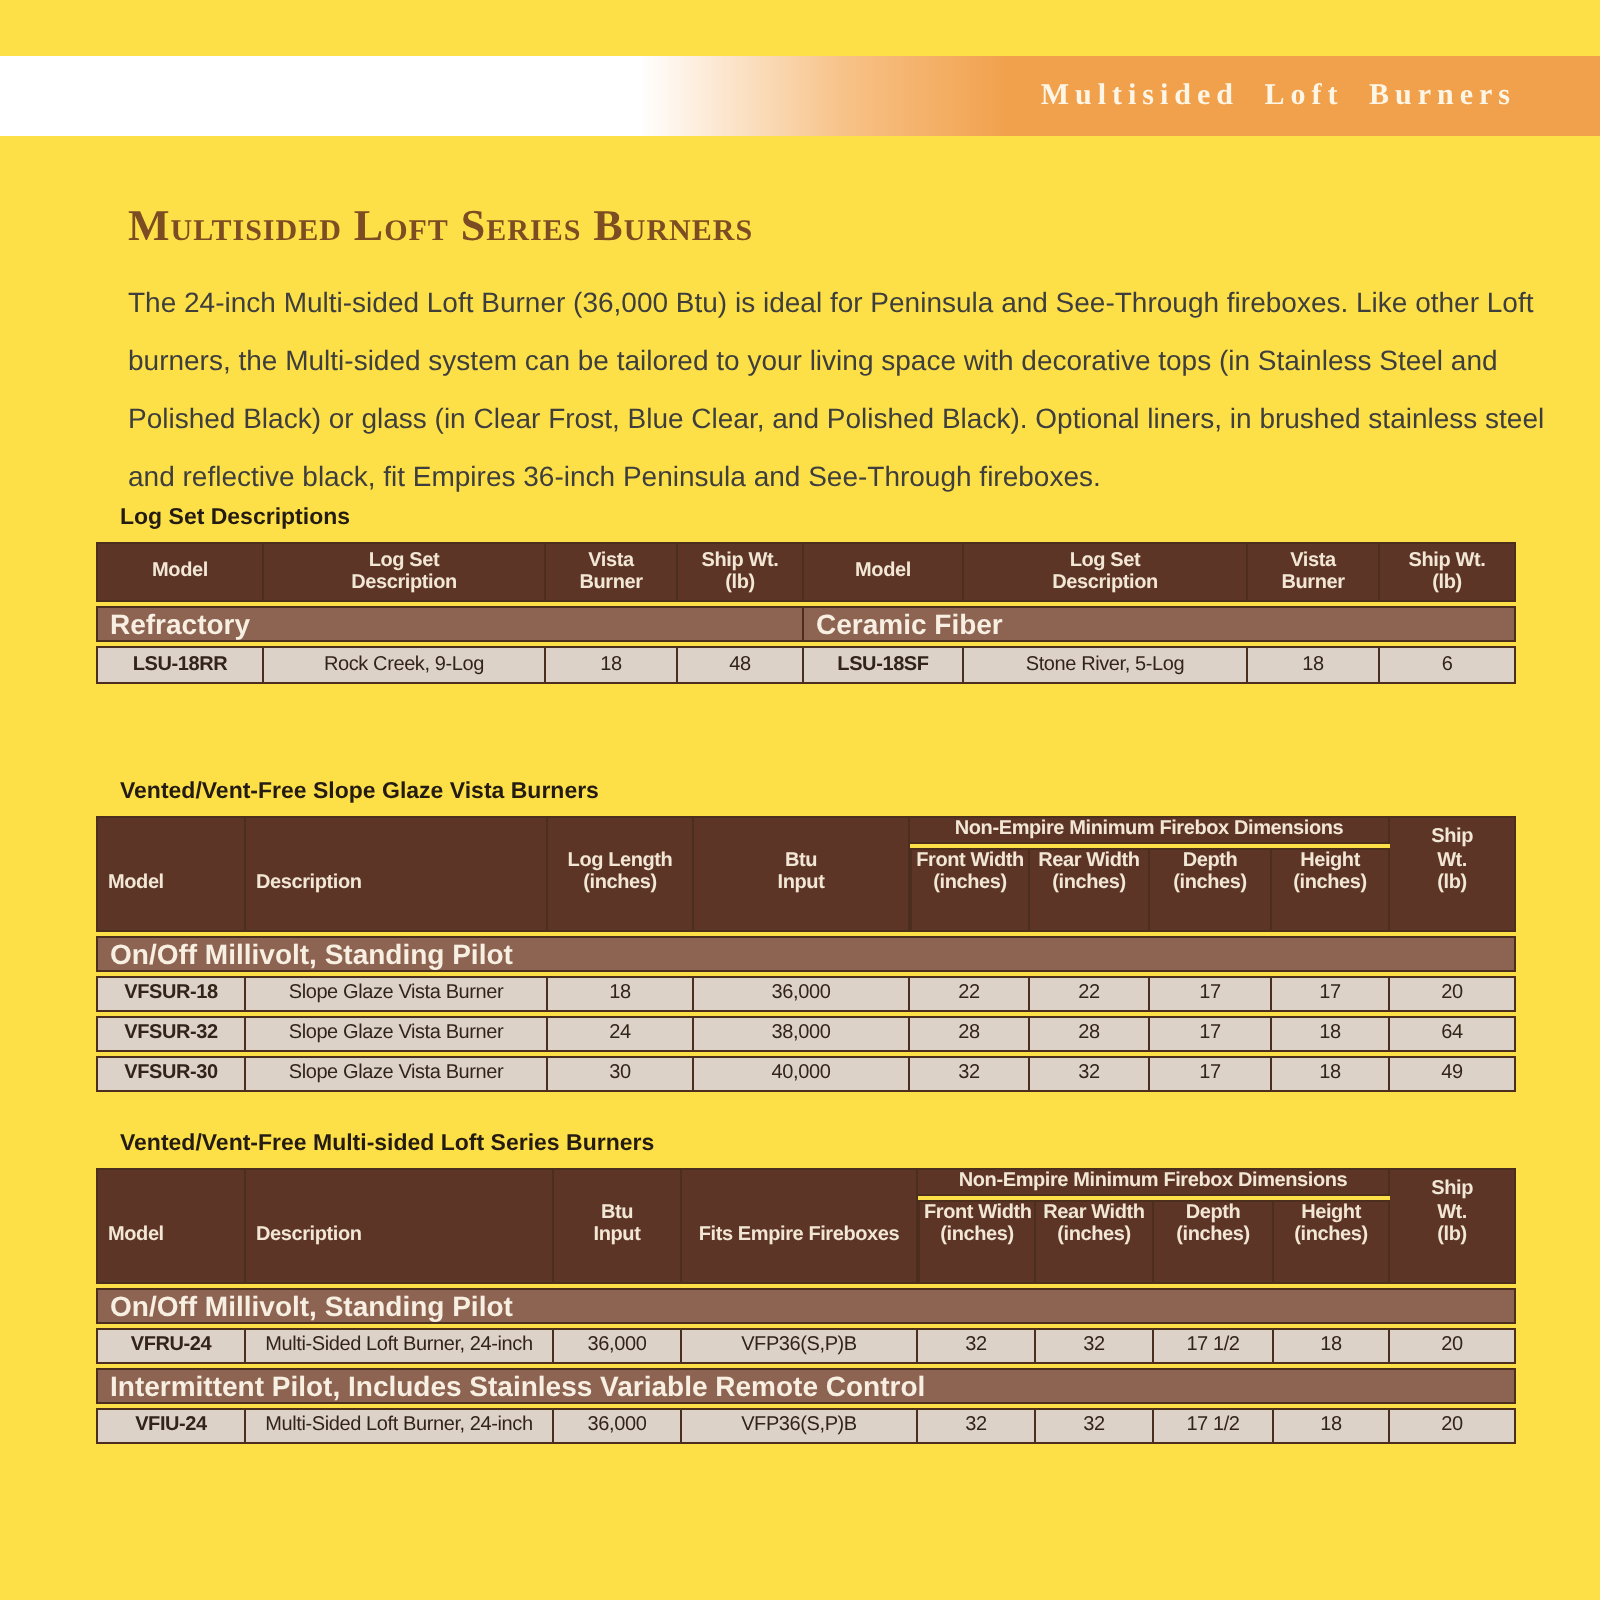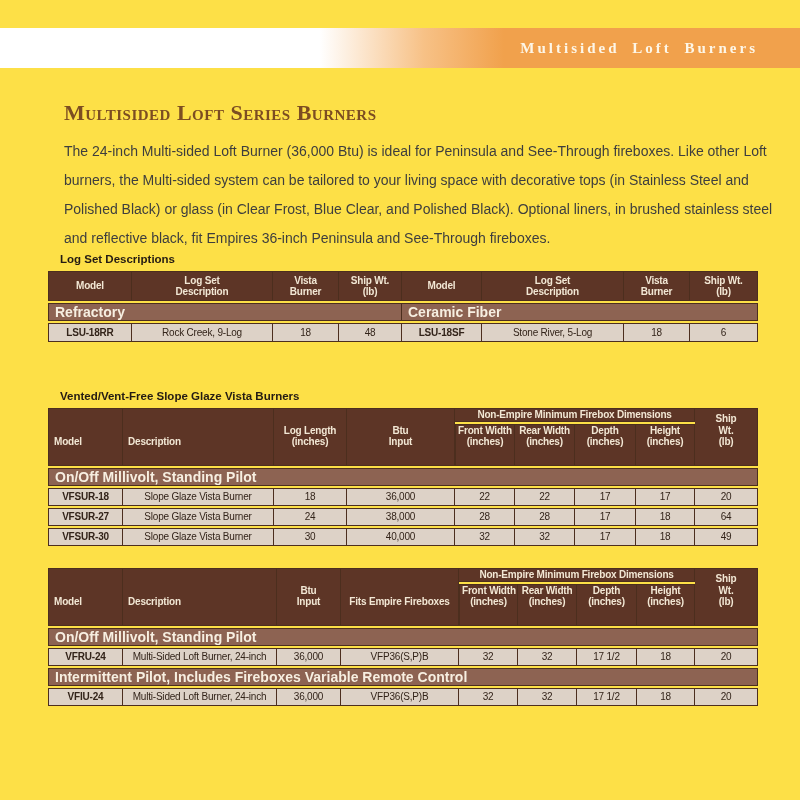--- a/index.html
+++ b/index.html
@@ -147,21 +147,21 @@
               <td>Slope Glaze Vista Burner</td>
               <td>18</td>
               <td>36,000</td>
               <td>22</td>
               <td>22</td>
               <td>17</td>
               <td>17</td>
               <td>20</td>
             </tr>
             <tr class="data">
-              <td class="b">VFSUR-27</td>
+              <td class="b">VFSUR-32</td>
               <td>Slope Glaze Vista Burner</td>
               <td>24</td>
               <td>38,000</td>
               <td>28</td>
               <td>28</td>
               <td>17</td>
               <td>18</td>
               <td>64</td>
             </tr>
             <tr class="data">
@@ -174,20 +174,21 @@
               <td>17</td>
               <td>18</td>
               <td>49</td>
             </tr>
           </tbody>
         </table>
       </div>
   </div>
 
   <div class="section" id="sec-loft">
+    <div class="tbl-label">Vented/Vent-Free Multi-sided Loft Series Burners</div>
     <div>
         <table class="t-double">
           <colgroup>
             <col style="width: 75px;">
             <col style="width: 154px;">
             <col style="width: 64px;">
             <col style="width: 118px;">
             <col style="width: 59px;">
             <col style="width: 59px;">
             <col style="width: 60px;">
@@ -219,21 +220,21 @@
               <td>Multi-Sided Loft Burner, 24-inch</td>
               <td>36,000</td>
               <td>VFP36(S,P)B</td>
               <td>32</td>
               <td>32</td>
               <td>17 1/2</td>
               <td>18</td>
               <td>20</td>
             </tr>
             <tr class="band">
-              <td colspan="9">Intermittent Pilot, Includes Fireboxes Variable Remote Control</td>
+              <td colspan="9">Intermittent Pilot, Includes Stainless Variable Remote Control</td>
             </tr>
             <tr class="data">
               <td class="b">VFIU-24</td>
               <td>Multi-Sided Loft Burner, 24-inch</td>
               <td>36,000</td>
               <td>VFP36(S,P)B</td>
               <td>32</td>
               <td>32</td>
               <td>17 1/2</td>
               <td>18</td>

